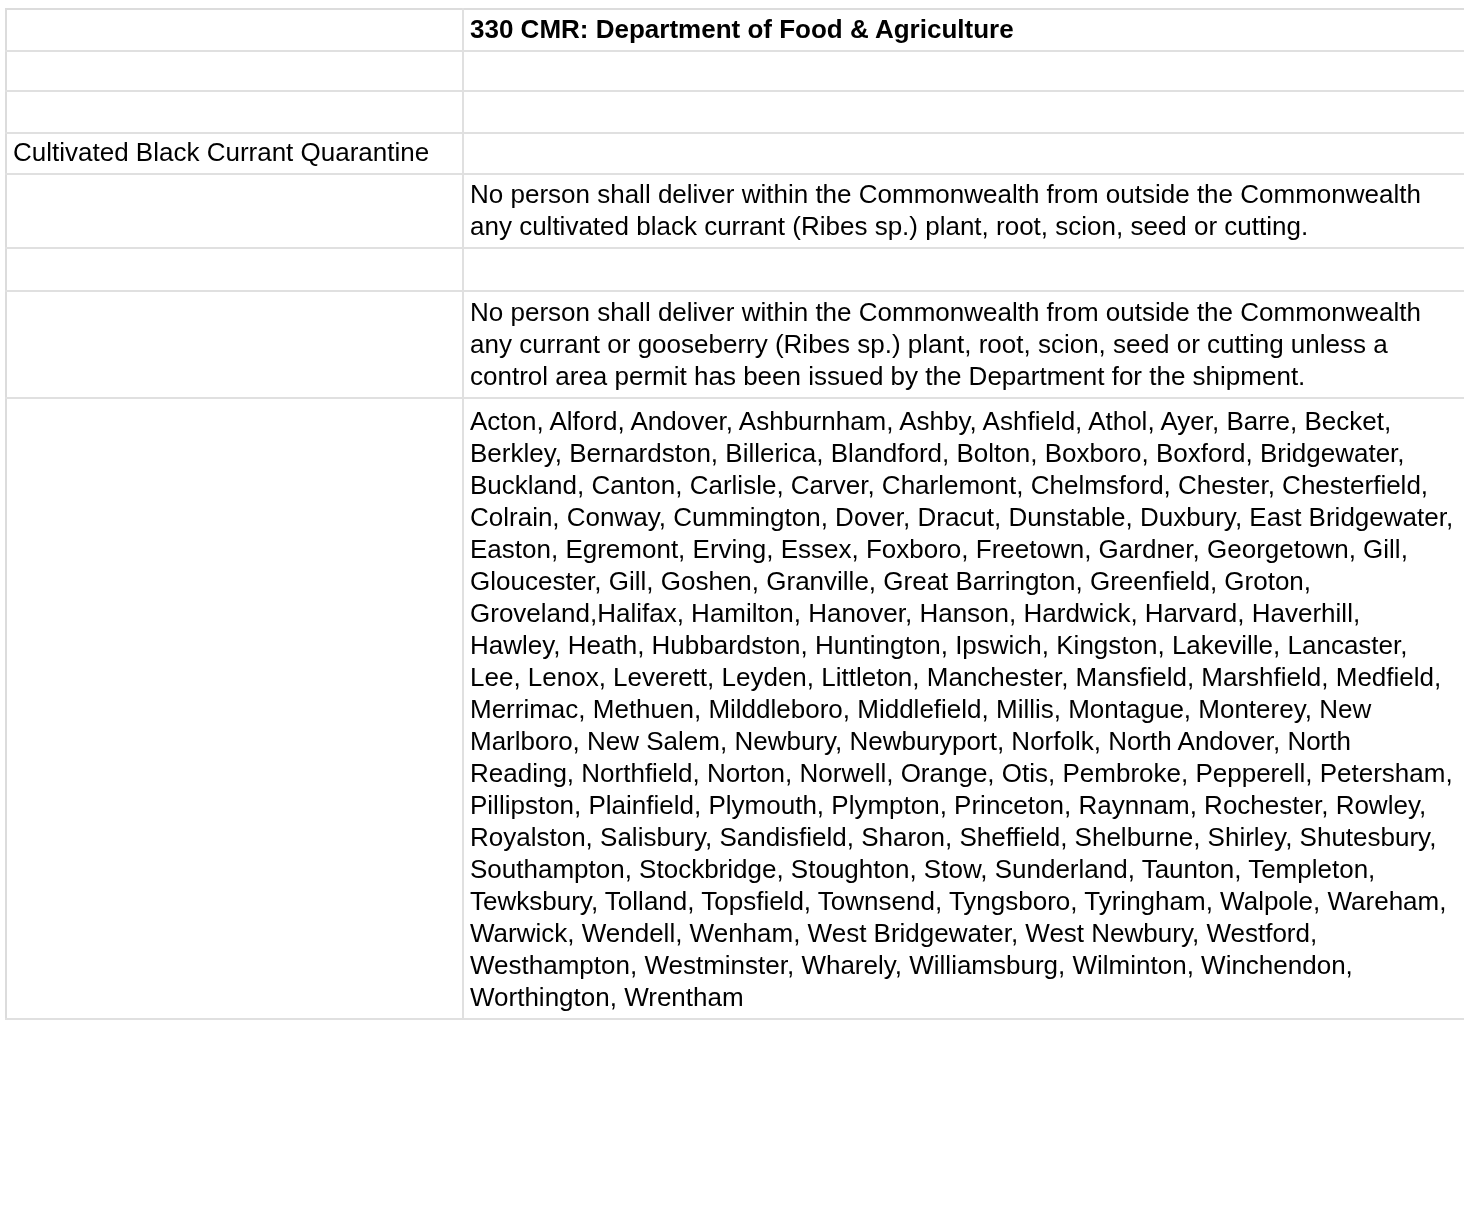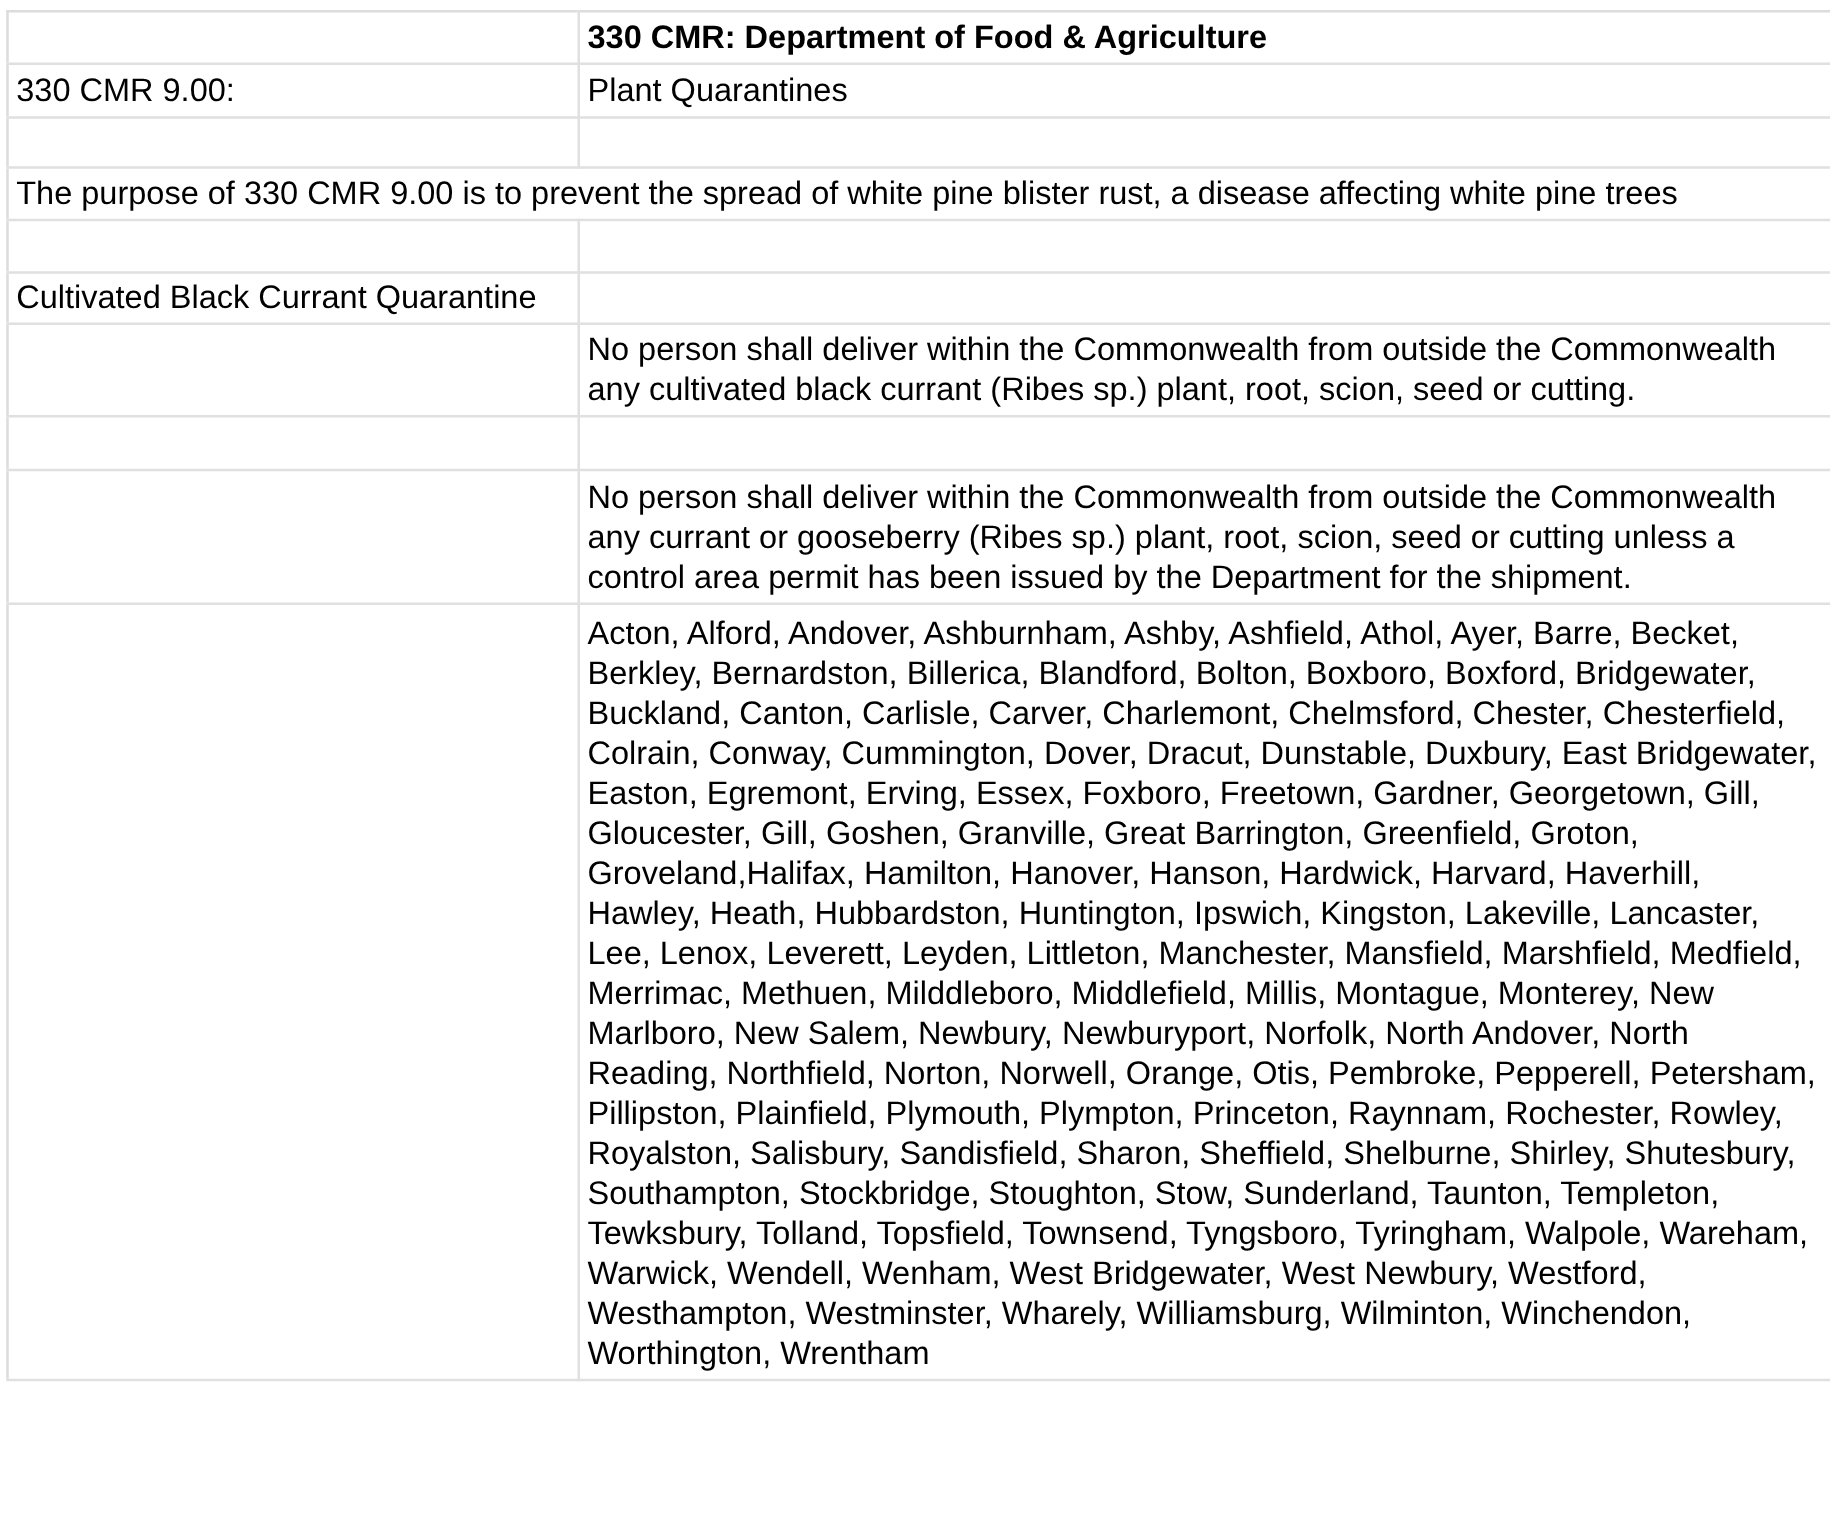--- a/index.html
+++ b/index.html
@@ -60,30 +60,23 @@
 <table class="doc-table">
   <colgroup>
     <col class="c1">
     <col class="c2">
   </colgroup>
   <tbody>
     <tr class="r1">
       <td></td>
       <td class="bold">330 CMR: Department of Food &amp; Agriculture</td>
     </tr>
-    <tr class="r2">
-      <td>330 CMR 9.00:</td>
-      <td>Plant Quarantines</td>
-    </tr>
     <tr class="r3">
       <td></td>
       <td></td>
-    </tr>
-    <tr class="r4">
-      <td class="span-cell" colspan="2">The purpose of 330 CMR 9.00 is to prevent the spread of white pine blister rust, a disease affecting white pine trees</td>
     </tr>
     <tr class="r5">
       <td></td>
       <td></td>
     </tr>
     <tr class="r6">
       <td>Cultivated Black Currant Quarantine</td>
       <td></td>
     </tr>
     <tr class="r7">

